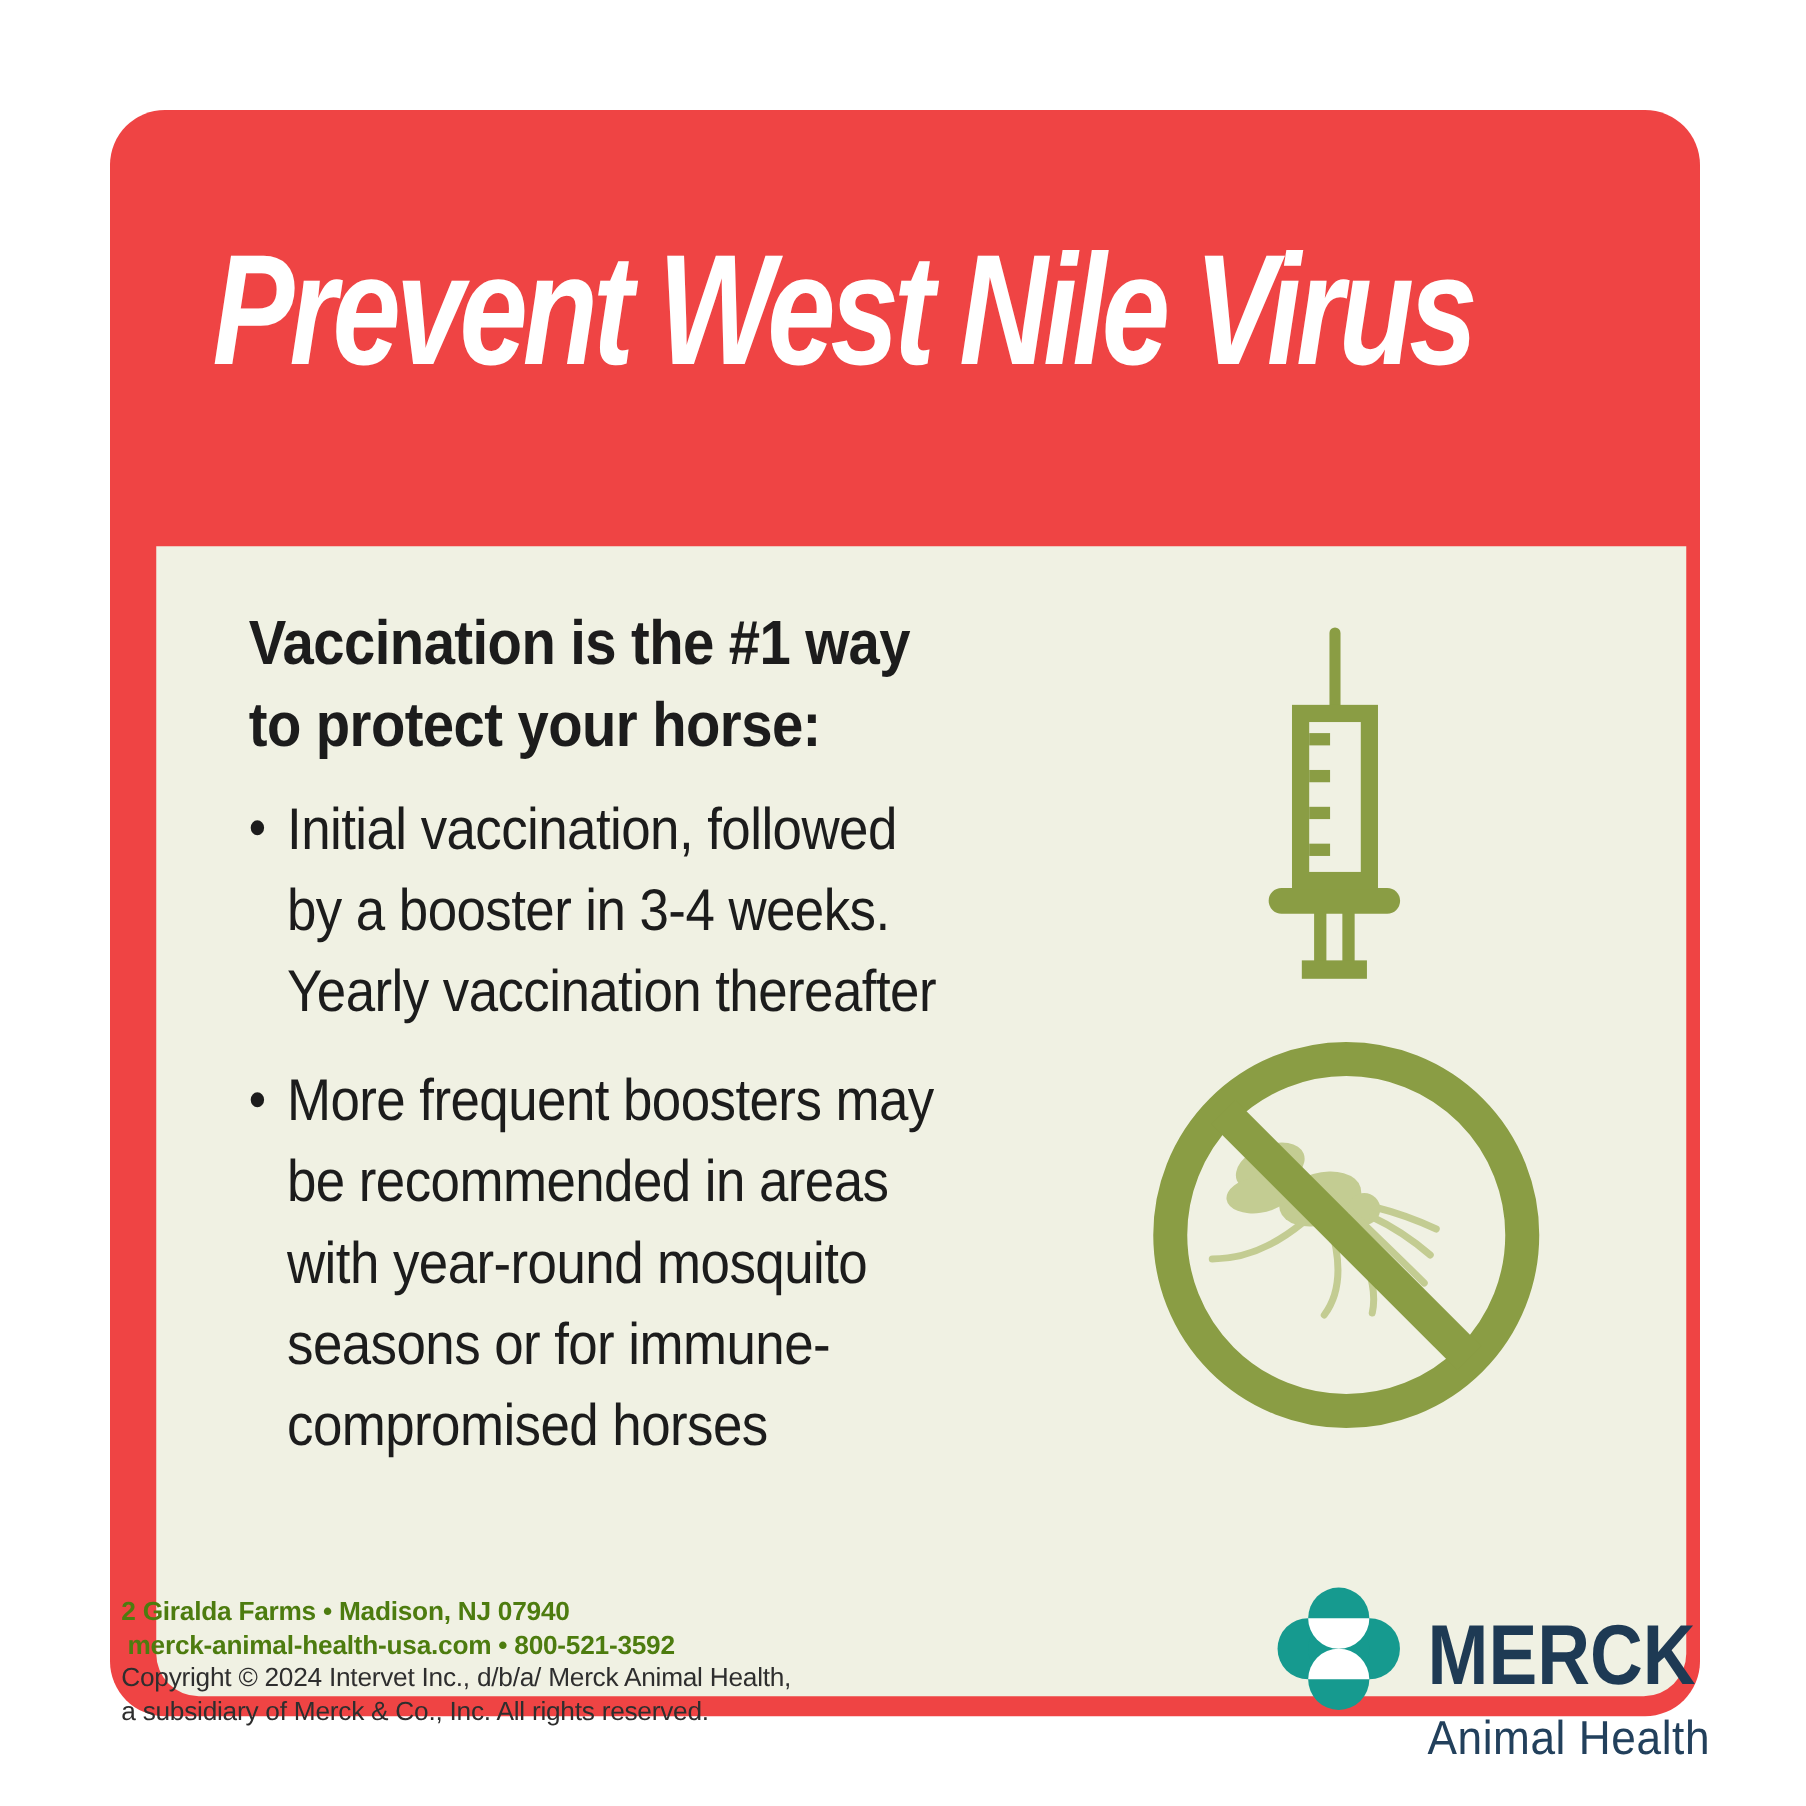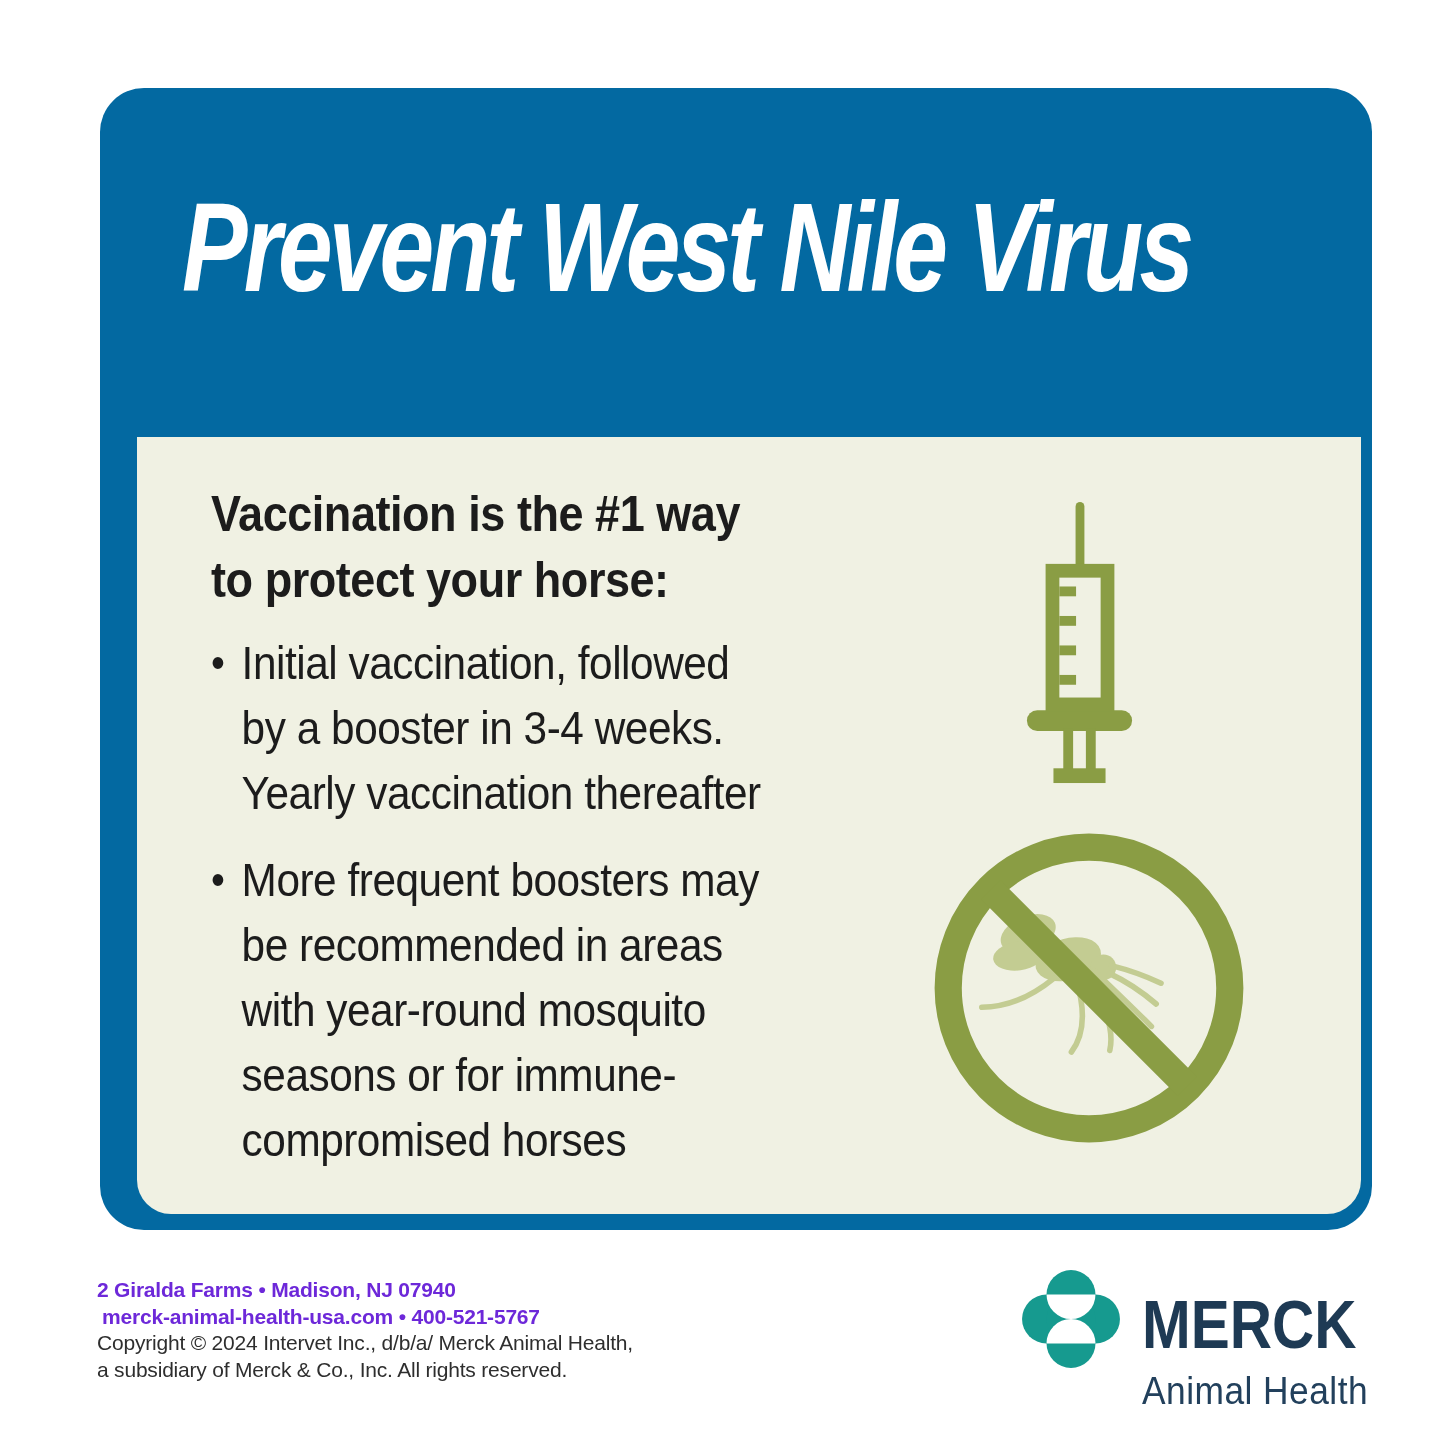--- a/index.html
+++ b/index.html
@@ -5,23 +5,23 @@
   * { margin:0; padding:0; box-sizing:border-box; }
   html,body { width:1445px; height:1445px; background:#ffffff; }
   body {
     position:relative;
     font-family:"Liberation Sans", sans-serif;
     overflow:hidden;
   }
 
   
   .card {
-    position:absolute; left:100px; top:88px;
-    width:1272px; height:1142px;
-    background:#0369a1;
+    position:absolute; left:88px; top:88px;
+    width:1272px; height:1285px;
+    background:#ef4444;
     border-radius:44px;
     overflow:hidden;
   }
   .card-title {
     position:absolute; left:82px; top:94px;
     color:#ffffff;
     font-size:126px; line-height:1.05;
     font-weight:700; font-style:italic;
     letter-spacing:-5px;
     white-space:nowrap;
@@ -58,21 +58,21 @@
 
   .syringe-wrap { position:absolute; left:887px; top:63px; }
   .no-mosquito-wrap { position:absolute; left:792px; top:391px; }
 
   
   .footer-text {
     position:absolute; left:97px; top:1277px;
     font-size:21px; line-height:26.5px;
     color:#2e2e2e; letter-spacing:-0.2px;
   }
-  .footer-line-bold { font-weight:700; color:#6d28d9; }
+  .footer-line-bold { font-weight:700; color:#4d7c0f; }
   .footer-indent { padding-left:5px; }
 
   .logo { position:absolute; left:1020px; top:1268px; display:flex; }
   .logo-icon { width:102px; height:102px; }
   .logo-words { margin-left:20px; margin-top:22px; }
   .logo-brand {
     font-size:68px; line-height:1; font-weight:700;
     color:#1e3a54; letter-spacing:0px;
     transform:scaleX(.86); transform-origin:left top;
     white-space:nowrap;
@@ -160,21 +160,21 @@
         <circle cx="100" cy="100" r="88" fill="none" stroke="#8a9d44" stroke-width="17"></circle>
         <line x1="38.5" y1="38.5" x2="161.5" y2="161.5" stroke="#8a9d44" stroke-width="17"></line>
       </svg>
     </div>
 
   </div>
 </div>
 
 <div class="footer-text">
   <div class="footer-line-bold">2 Giralda Farms • Madison, NJ 07940</div>
-  <div class="footer-line-bold footer-indent">merck-animal-health-usa.com • 400-521-5767</div>
+  <div class="footer-line-bold footer-indent">merck-animal-health-usa.com • 800-521-3592</div>
   <div>Copyright © 2024 Intervet Inc., d/b/a/ Merck Animal Health,</div>
   <div>a subsidiary of Merck &amp; Co., Inc. All rights reserved.</div>
 </div>
 
 <div class="logo">
   <div class="logo-icon">
     <svg width="102" height="102" viewBox="0 0 100 100" xmlns="http://www.w3.org/2000/svg">
       <g fill="#169a8f">
         <circle cx="50" cy="26" r="24"></circle>
         <circle cx="26" cy="50" r="24"></circle>

